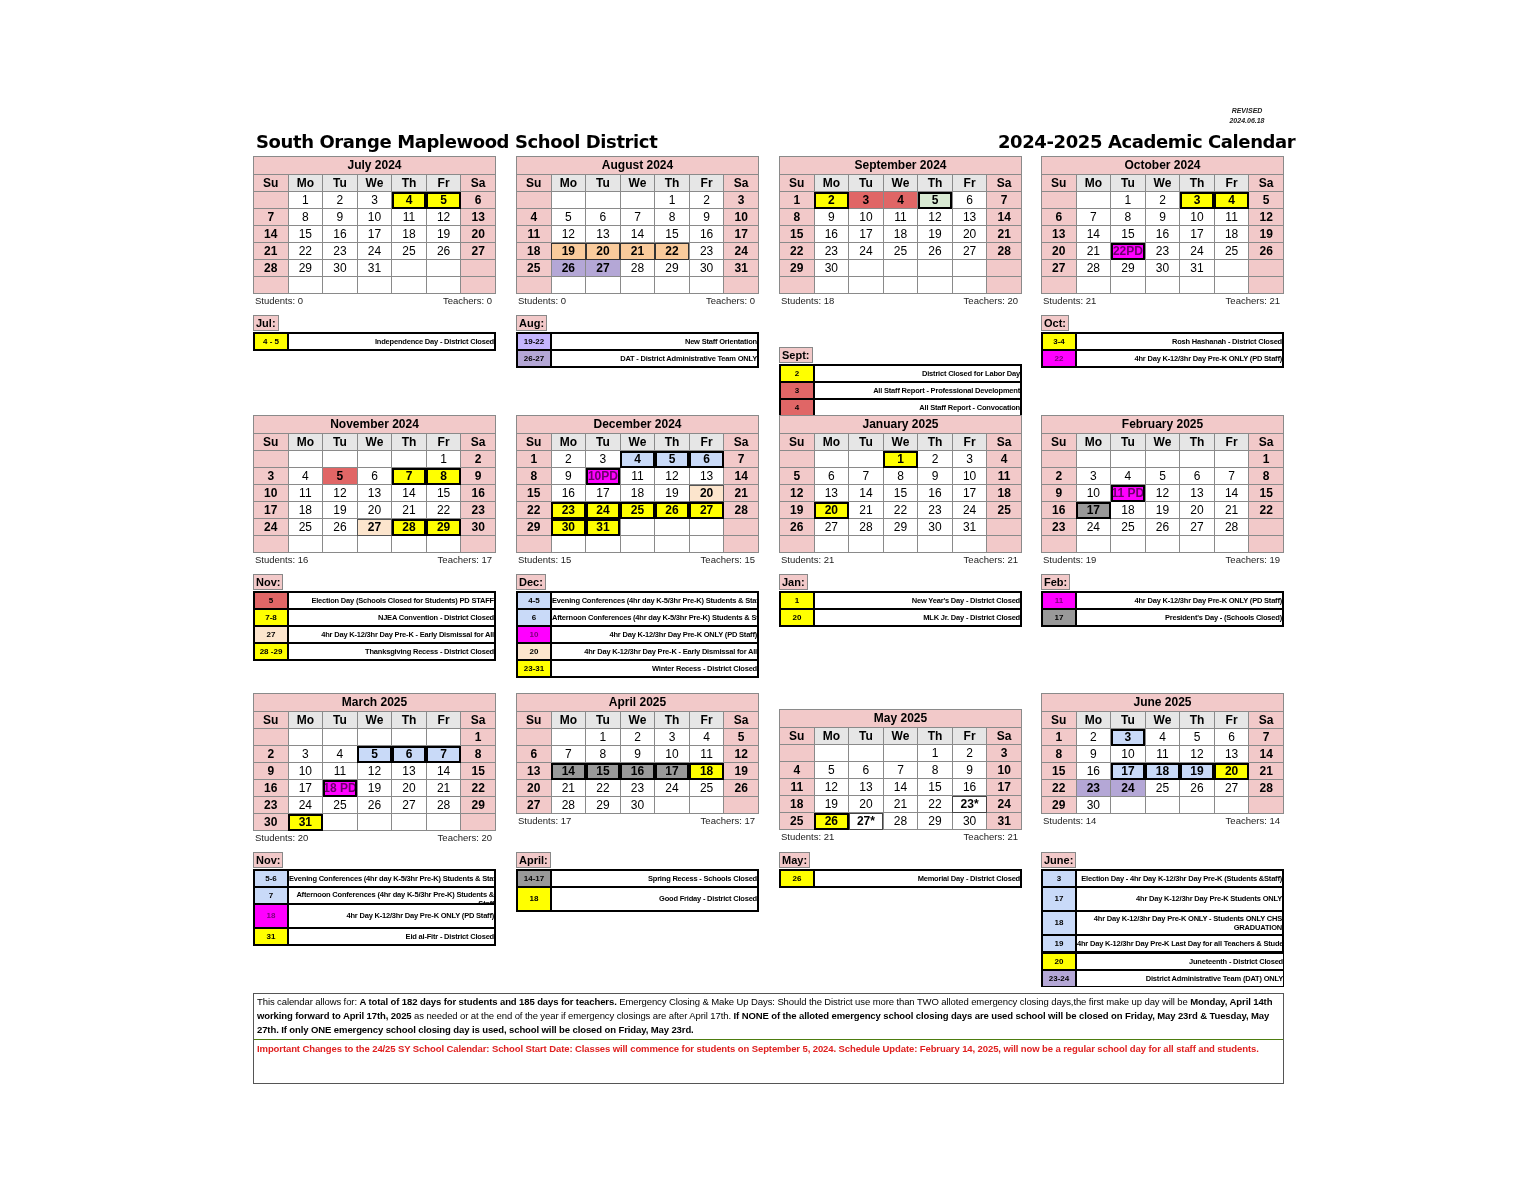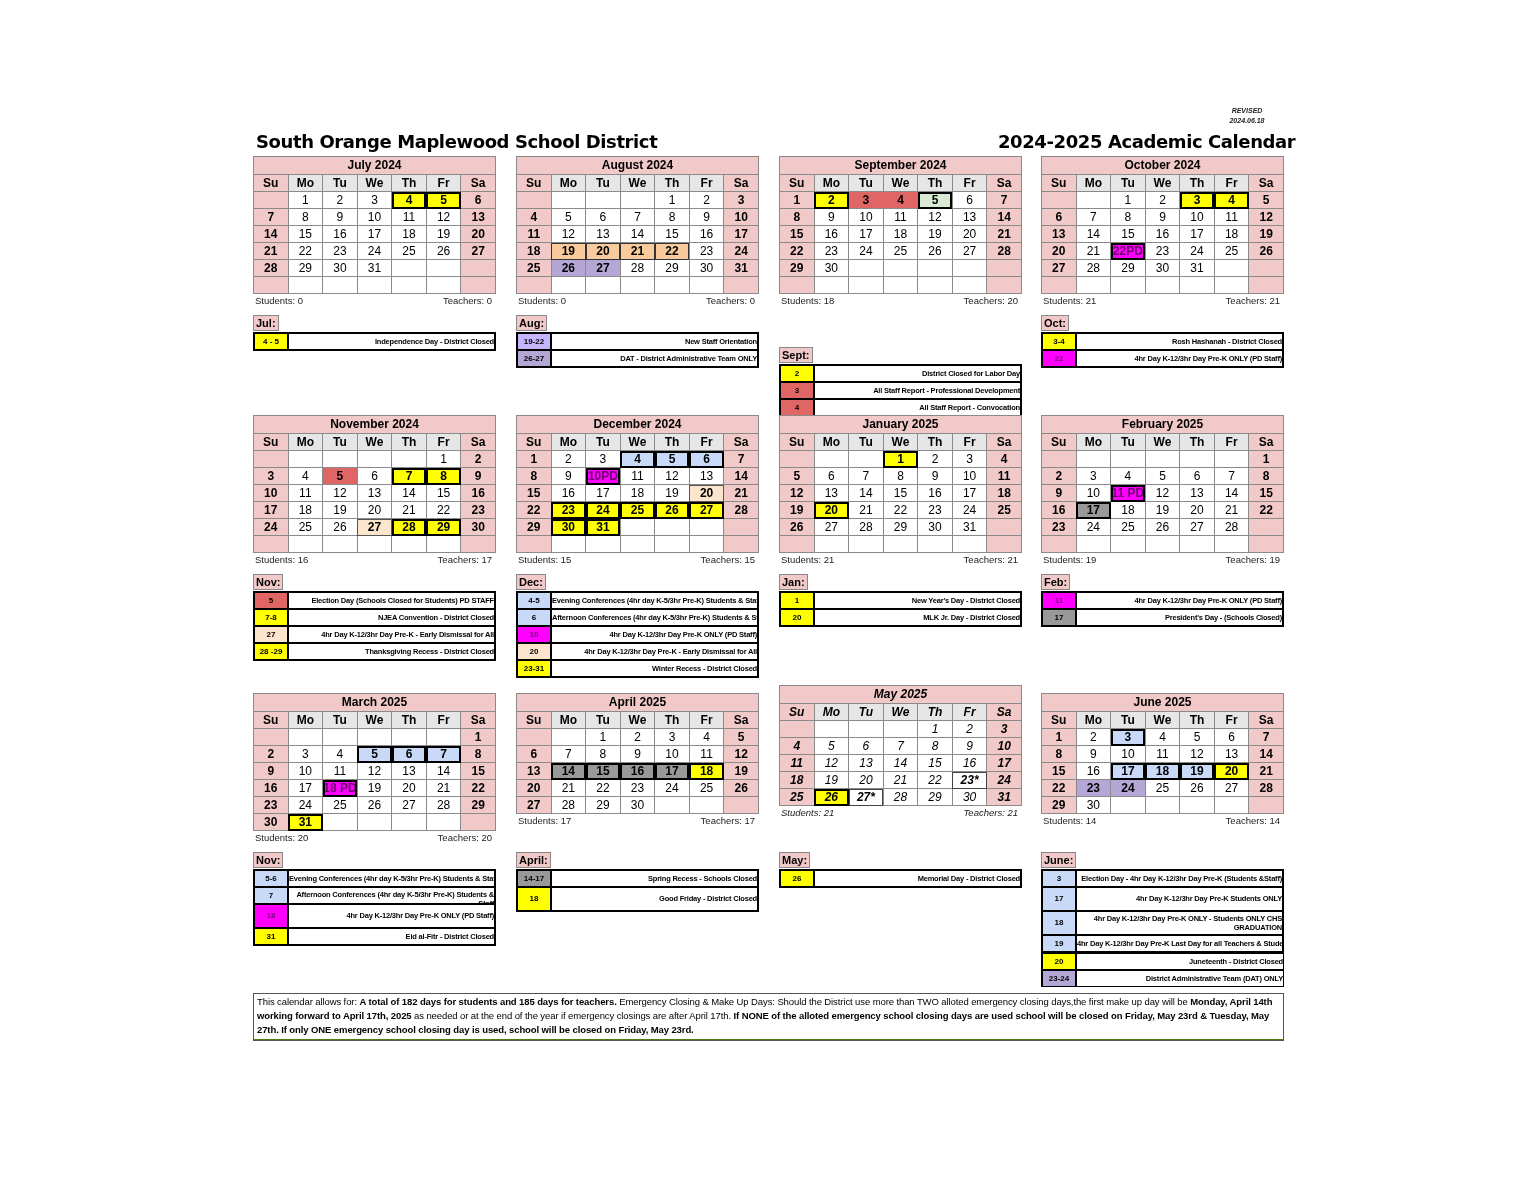--- a/index.html
+++ b/index.html
@@ -904,21 +904,21 @@
         <span>Teachers:  17</span>
       </div>
     </div>
     <div class="legend" style="left: 516px; top: 850px;"><div class="lab">April:</div><div class="lrow">
         <div class="d bg-gray">14-17</div>
         <div class="t">Spring Recess - Schools Closed</div>
       </div><div class="lrow tall">
         <div class="d bg-yellow">18</div>
         <div class="t">Good Friday - District Closed</div>
       </div></div>
-    <div class="cal" style="left: 779px; top: 685px; font-style: italic;">
+    <div class="cal" style="left: 779px; top: 709px;">
       <table>
         <tbody>
           <tr>
             <td colspan="7" class="mhead">May 2025</td>
           </tr>
           <tr>
             <td class="dh we">Su</td>
             <td class="dh">Mo</td>
             <td class="dh">Tu</td>
             <td class="dh">We</td>
@@ -1067,13 +1067,14 @@
       </div><div class="lrow thin">
         <div class="d bg-lav">23-24</div>
         <div class="t">District Administrative Team (DAT) ONLY</div>
       </div></div>
   </div>
 
 <div class="notes">
   <div class="n1">
     <span>This calendar allows for:  </span><b>A total of 182 days for students and 185 days for teachers.</b><span>  Emergency Closing &amp; Make Up Days:  Should the District use more than TWO alloted emergency closing days,the first make up day will be </span><b>Monday, April 14th working forward to April 17th, 2025</b><span> as needed or at the end of the year if emergency closings are after April 17th.  </span><b>If NONE of the alloted emergency school closing days are used school will be closed on Friday, May 23rd &amp; Tuesday, May 27th.  If only ONE emergency school closing day is used, school will be closed on Friday, May 23rd.</b>
   </div>
+  <div class="n2">Important Changes to the 24/25 SY School Calendar:  School Start Date: Classes will commence for students on September 5, 2024.  Schedule Update: February 14, 2025, will now be a regular school day for all staff and students.</div>
 </div>
 
 </body></html>

